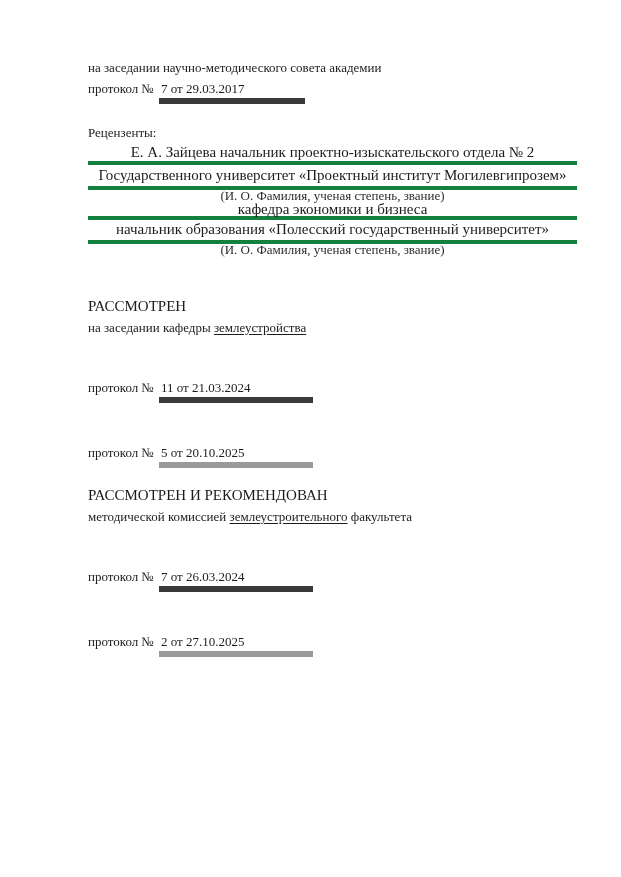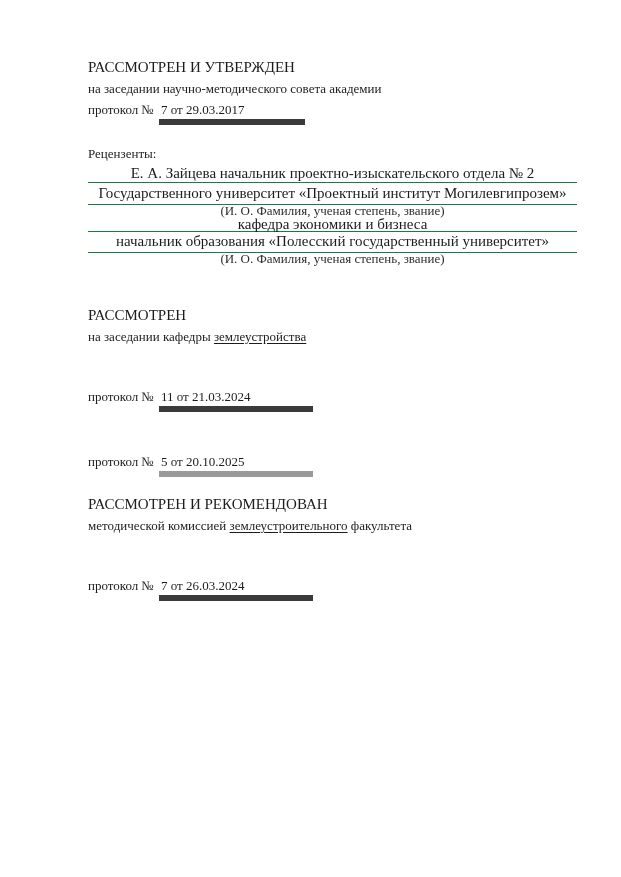--- a/index.html
+++ b/index.html
@@ -45,21 +45,21 @@
   .inline-underline {
     text-decoration: underline;
     text-underline-offset: 2px;
   }
   
   .reviewers { margin-top: 18px; }
   .rule-row {
     text-align: center;
     font-size: 15px;
     white-space: nowrap;
-    border-bottom: 1px solid #15803d;
+    border-bottom: 4px solid #15803d;
     overflow: visible;
   }
   .rule-row.r1 { height: 18px; line-height: 18px; }
   .rule-row.r2 { height: 21px; line-height: 20px; }
   .rule-row.r3 { height: 14px; line-height: 15px; }
   .rule-row.r4 { height: 20px; line-height: 19px; }
   .caption {
     text-align: center;
     font-size: 13px;
     line-height: 12px;
@@ -70,21 +70,20 @@
   .sec3 { margin-top: 40px; }
   .sec4 { margin-top: 17px; }
 </style>
 </head>
 <body>
 
 <div class="page">
   <div class="content">
 
     <div>
-      <div class="heading">РАССМОТРЕН И УТВЕРЖДЕН</div>
       <div class="line">на заседании научно-методического совета академии</div>
       <div class="line protocol-line">
         <span>протокол №</span><span class="blank w144" style="border-bottom-color: rgb(58, 58, 58);">7 от 29.03.2017</span>
       </div>
     </div>
 
     <div class="reviewers">
       <div class="line">Рецензенты:</div>
       <div class="rule-row r1">Е. А. Зайцева начальник проектно-изыскательского отдела № 2</div>
       <div class="rule-row r2">Государственного университет «Проектный институт Могилевгипрозем»</div>
@@ -108,16 +107,19 @@
     </div>
 
     <div class="sec4">
       <div class="heading">РАССМОТРЕН И РЕКОМЕНДОВАН</div>
       <div class="line">
         <span>методической комиссией </span><span class="inline-underline">землеустроительного</span><span> факультета</span>
       </div>
       <div class="line protocol-line">
         <span>протокол №</span><span class="blank w152" style="border-bottom-color: rgb(58, 58, 58);">7 от 26.03.2024</span>
       </div>
+      <div class="line protocol-line">
+        <span>протокол №</span><span class="blank w152" style="border-bottom-color: rgb(154, 154, 154);">2 от 27.10.2025</span>
+      </div>
     </div>
 
   </div>
 </div>
 
 </body></html>

